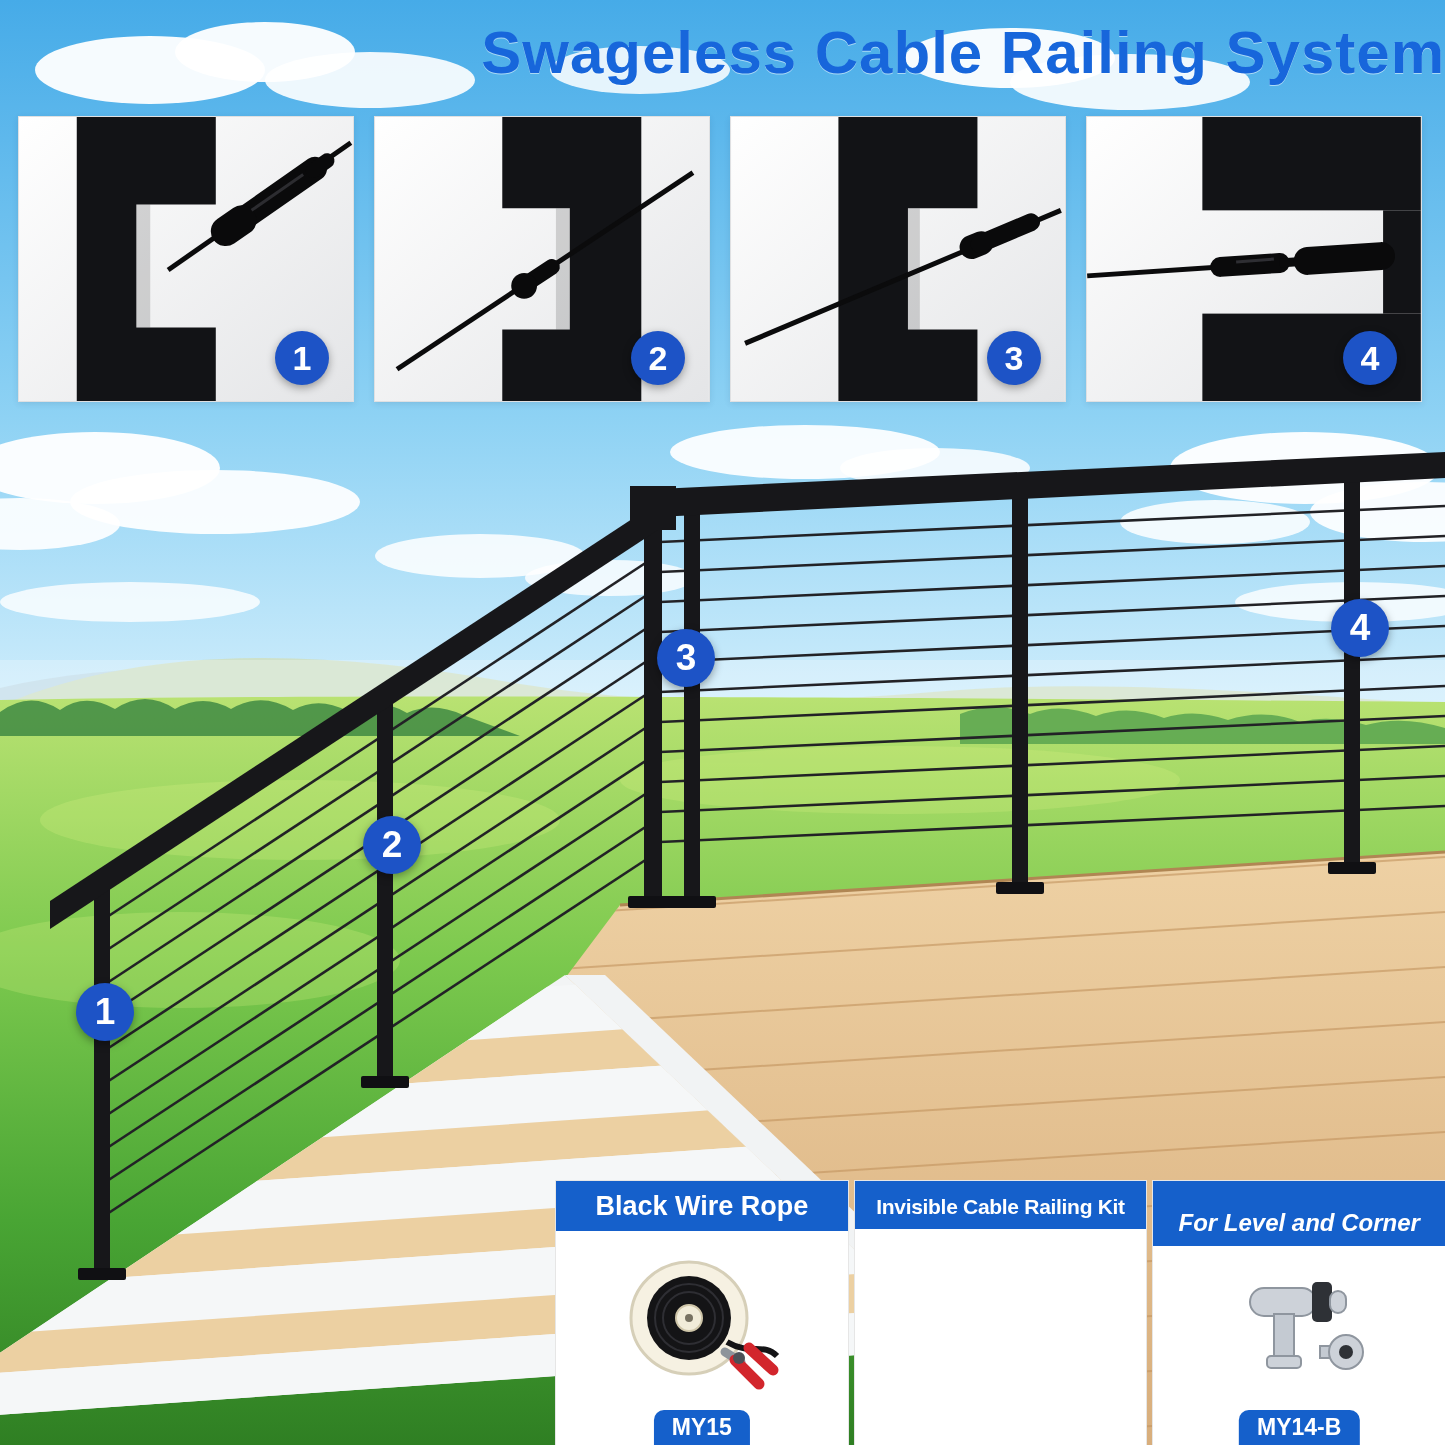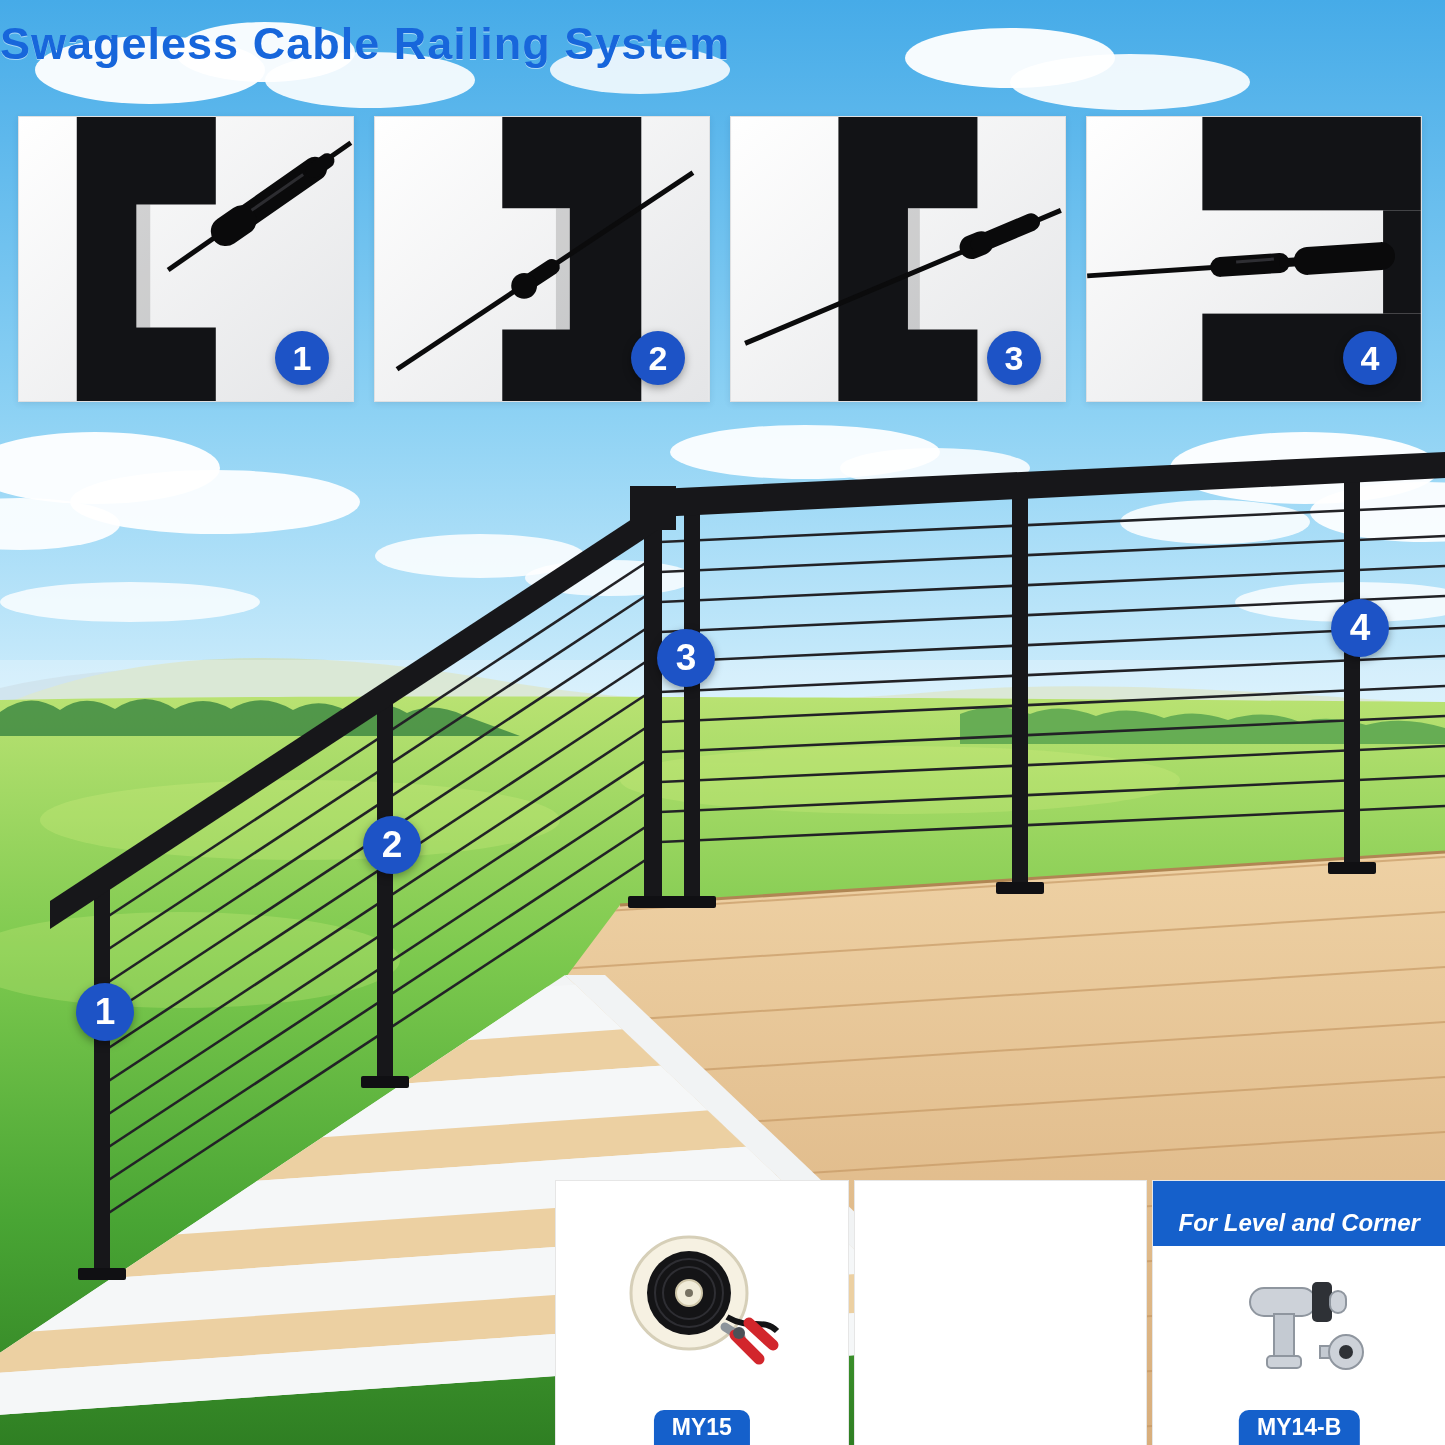--- a/index.html
+++ b/index.html
@@ -1,20 +1,20 @@
 <!DOCTYPE html>
 <html><head>
 <meta charset="utf-8">
 <style>
   html,body{margin:0;padding:0;background:#fff;}
   .stage{position:relative;width:1445px;height:1445px;overflow:hidden;
          font-family:"Liberation Sans",sans-serif;background:#bfe6f8;}
   .scene{position:absolute;left:0;top:0;width:1445px;height:1445px;display:block;}
-  .title{position:absolute;top:18px;left:0;right:0;text-align:left;
-         font-size:45px;font-weight:bold;color:#1766db;letter-spacing:1px;
+  .title{position:absolute;top:18px;left:0;right:0;text-align:right;
+         font-size:60px;font-weight:bold;color:#1766db;letter-spacing:1px;
          text-shadow:0 1px 0 rgba(255,255,255,.5);}
   .panel{position:absolute;top:116px;width:336px;height:286px;background:#f2f3f4;
          border:1px solid #dfe0e2;box-sizing:border-box;box-shadow:0 2px 6px rgba(30,60,90,.12);}
   .panel svg{display:block;width:100%;height:100%;}
   .p1{left:18px;}  .p2{left:374px;}  .p3{left:730px;}  .p4{left:1086px;}
   .badge{position:absolute;width:54px;height:54px;border-radius:50%;background:#1d53c6;
          color:#fff;display:flex;align-items:center;justify-content:center;
          font-size:34px;font-weight:bold;box-shadow:0 3px 8px rgba(0,0,0,.35);}
   .panel .badge{right:24px;bottom:16px;}
   .scene-badge{width:58px;height:58px;font-size:37px;}
@@ -295,20 +295,21 @@
   </div>
 
   <div class="badge scene-badge" style="left:76px;top:983px;">1</div>
   <div class="badge scene-badge" style="left:363px;top:816px;">2</div>
   <div class="badge scene-badge" style="left:657px;top:629px;">3</div>
   <div class="badge scene-badge" style="left:1331px;top:599px;">4</div>
 
   <div class="cards">
 
     <div class="card">
+      <div class="card-header">Black Wire Rope</div>
       <div class="card-body">
         <svg width="170" height="150" viewBox="0 0 170 150">
           <ellipse cx="72" cy="70" rx="58" ry="56" fill="#f6f1e2" stroke="#d6cfb8" stroke-width="3"></ellipse>
           <circle cx="72" cy="70" r="42" fill="#141416"></circle>
           <circle cx="72" cy="70" r="34" fill="none" stroke="#2e2e33" stroke-width="2"></circle>
           <circle cx="72" cy="70" r="26" fill="none" stroke="#2e2e33" stroke-width="2"></circle>
           <circle cx="72" cy="70" r="13" fill="#f1ecd9" stroke="#cfc6a9" stroke-width="2"></circle>
           <circle cx="72" cy="70" r="4" fill="#777262"></circle>
           <path d="M110,94 C134,108 146,94 160,108" fill="none" stroke="#141416" stroke-width="6"></path>
           <g>
@@ -316,20 +317,21 @@
             <line x1="118" y1="112" x2="142" y2="136" stroke="#d2262c" stroke-width="11" stroke-linecap="round"></line>
             <line x1="132" y1="100" x2="156" y2="122" stroke="#d2262c" stroke-width="11" stroke-linecap="round"></line>
             <circle cx="122" cy="110" r="6" fill="#4c5157"></circle>
           </g>
         </svg>
         <div class="code-pill">MY15</div>
       </div>
     </div>
 
     <div class="card">
+      <div class="card-header">Invisible Cable Railing Kit</div>
     </div>
 
     <div class="card">
       <div class="card-header">For Level and Corner</div>
       <div class="card-body">
         <svg width="150" height="150" viewBox="0 0 150 150">
           <g stroke="#8f969f" stroke-width="2">
             <rect x="26" y="32" width="66" height="28" rx="14" fill="#cdd2d9"></rect>
             <rect x="88" y="26" width="20" height="40" rx="5" fill="#2e3136" stroke="none"></rect>
             <rect x="106" y="35" width="16" height="22" rx="8" fill="#cdd2d9"></rect>

